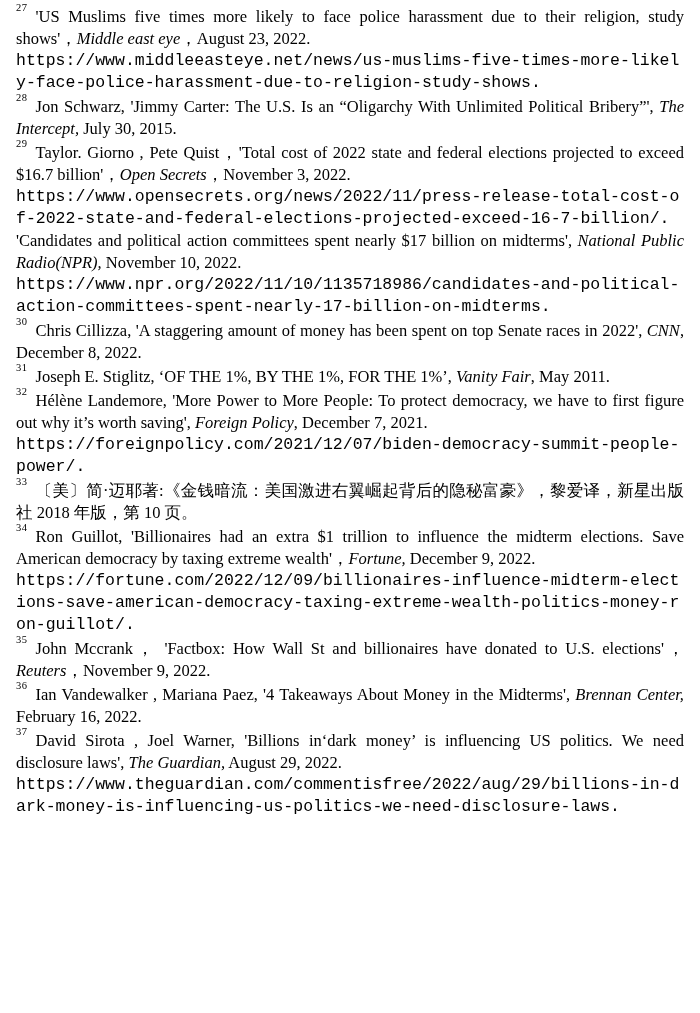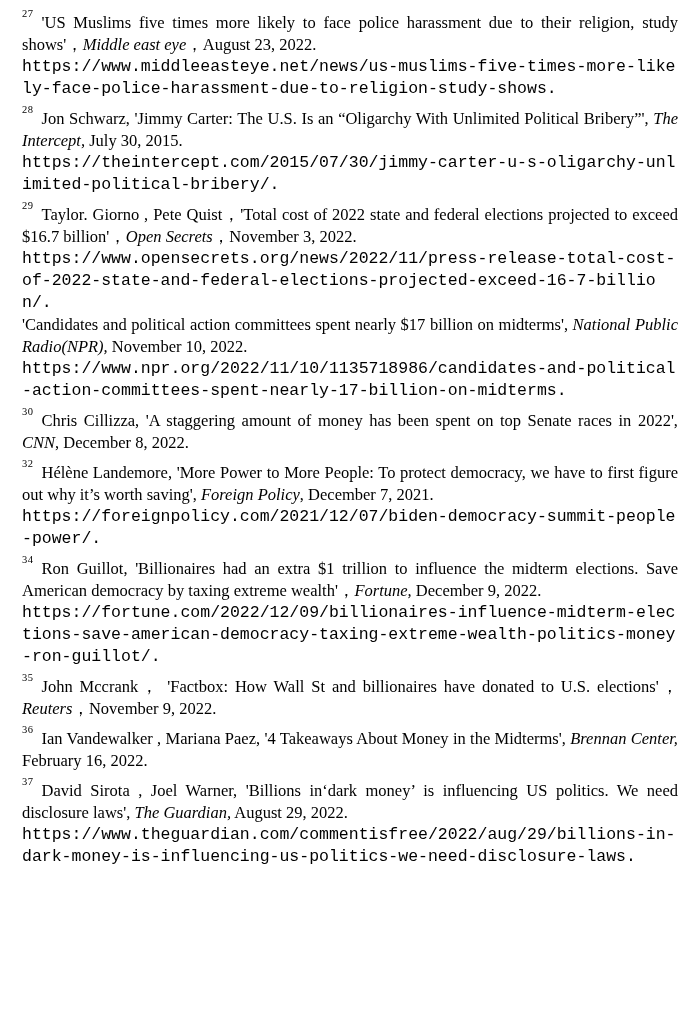--- a/index.html
+++ b/index.html
@@ -15,21 +15,21 @@
     color: #000000;
   }
   .page {
     box-sizing: border-box;
     width: 700px;
     height: 1013px;
     padding: 4px 14px 0 14px;
     background: #ffffff;
   }
   p.footnote {
-    margin: 8px;
+    margin: 2px;
     font-size: 16.5px;
     line-height: 22px;
     text-align: justify;
   }
   sup.fn-num {
     font-size: 10.5px;
     line-height: 0;
     position: relative;
     top: -5px;
     margin-right: 8px;
@@ -43,22 +43,24 @@
     font-style: normal;
     font-family: Liberation Mono, monospace;
   }
 </style>
 </head>
 <body style="background: rgb(255, 255, 255); color: rgb(0, 0, 0);">
 
 <div class="page">
   <div id="footnotes">
       <p class="footnote"><sup class="fn-num">27</sup><span class="seg-normal">'US Muslims five times more likely to face police harassment due to their religion, study shows'，</span><span class="seg-italic">Middle east eye</span><span class="seg-normal">，August 23, 2022.</span><span class="seg-url">https://www.middleeasteye.net/news/us-muslims-five-times-more-likely-face-police-harassment-due-to-religion-study-shows.</span></p>
-      <p class="footnote"><sup class="fn-num">28</sup><span class="seg-normal">Jon Schwarz, 'Jimmy Carter: The U.S. Is an “Oligarchy With Unlimited Political Bribery”', </span><span class="seg-italic">The Intercept,</span><span class="seg-normal"> July 30, 2015.</span><span class="seg-url">https://theintercept.com/2015/07/30/jimmy-carter-u-s-oligarchy-unlimited-political-bribery/.</span></p>
+      <p class="footnote"><sup class="fn-num">28</sup><span class="seg-normal">Jon Schwarz, 'Jimmy Carter: The U.S. Is an “Oligarchy With Unlimited Political Bribery”', </span><span class="seg-italic">The Intercept,</span><span class="seg-normal"> July 30, 2015.</span></p>
       <p class="footnote"><sup class="fn-num">29</sup><span class="seg-normal">Taylor. Giorno , Pete Quist，'Total cost of 2022 state and federal elections projected to exceed $16.7 billion'，</span><span class="seg-italic">Open Secrets</span><span class="seg-normal">，November 3, 2022.</span><span class="seg-url">https://www.opensecrets.org/news/2022/11/press-release-total-cost-of-2022-state-and-federal-elections-projected-exceed-16-7-billion/.</span><span class="seg-normal">'Candidates and political action committees spent nearly $17 billion on midterms', </span><span class="seg-italic">National Public Radio(NPR),</span><span class="seg-normal"> November 10, 2022.</span><span class="seg-url">https://www.npr.org/2022/11/10/1135718986/candidates-and-political-action-committees-spent-nearly-17-billion-on-midterms.</span></p>
       <p class="footnote"><sup class="fn-num">30</sup><span class="seg-normal">Chris Cillizza, 'A staggering amount of money has been spent on top Senate races in 2022', </span><span class="seg-italic">CNN</span><span class="seg-normal">, December 8, 2022.</span></p>
+      <p class="footnote"><sup class="fn-num">31</sup><span class="seg-normal">Joseph E. Stiglitz, ‘OF THE 1%, BY THE 1%, FOR THE 1%’, </span><span class="seg-italic">Vanity Fair</span><span class="seg-normal">, May 2011.</span></p>
       <p class="footnote"><sup class="fn-num">32</sup><span class="seg-normal">Hélène Landemore, 'More Power to More People: To protect democracy, we have to first figure out why it’s worth saving', </span><span class="seg-italic">Foreign Policy</span><span class="seg-normal">, December 7, 2021.</span><span class="seg-url">https://foreignpolicy.com/2021/12/07/biden-democracy-summit-people-power/.</span></p>
+      <p class="footnote"><sup class="fn-num">33</sup><span class="seg-normal">〔美〕简·迈耶著:《金钱暗流：美国激进右翼崛起背后的隐秘富豪》，黎爱译，新星出版社 2018 年版，第 10 页。</span></p>
       <p class="footnote"><sup class="fn-num">34</sup><span class="seg-normal">Ron Guillot, 'Billionaires had an extra $1 trillion to influence the midterm elections. Save American democracy by taxing extreme wealth'，</span><span class="seg-italic">Fortune,</span><span class="seg-normal"> December 9, 2022.</span><span class="seg-url">https://fortune.com/2022/12/09/billionaires-influence-midterm-elections-save-american-democracy-taxing-extreme-wealth-politics-money-ron-guillot/.</span></p>
       <p class="footnote"><sup class="fn-num">35</sup><span class="seg-normal">John Mccrank， 'Factbox: How Wall St and billionaires have donated to U.S. elections'，</span><span class="seg-italic">Reuters</span><span class="seg-normal">，November 9, 2022.</span></p>
       <p class="footnote"><sup class="fn-num">36</sup><span class="seg-normal">Ian Vandewalker , Mariana Paez, '4 Takeaways About Money in the Midterms', </span><span class="seg-italic">Brennan Center,</span><span class="seg-normal"> February 16, 2022.</span></p>
       <p class="footnote"><sup class="fn-num">37</sup><span class="seg-normal">David Sirota , Joel Warner, 'Billions in‘dark money’ is influencing US politics. We need disclosure laws', </span><span class="seg-italic">The Guardian,</span><span class="seg-normal"> August 29, 2022.</span><span class="seg-url">https://www.theguardian.com/commentisfree/2022/aug/29/billions-in-dark-money-is-influencing-us-politics-we-need-disclosure-laws.</span></p>
     </div>
 </div>
 
 </body></html>

